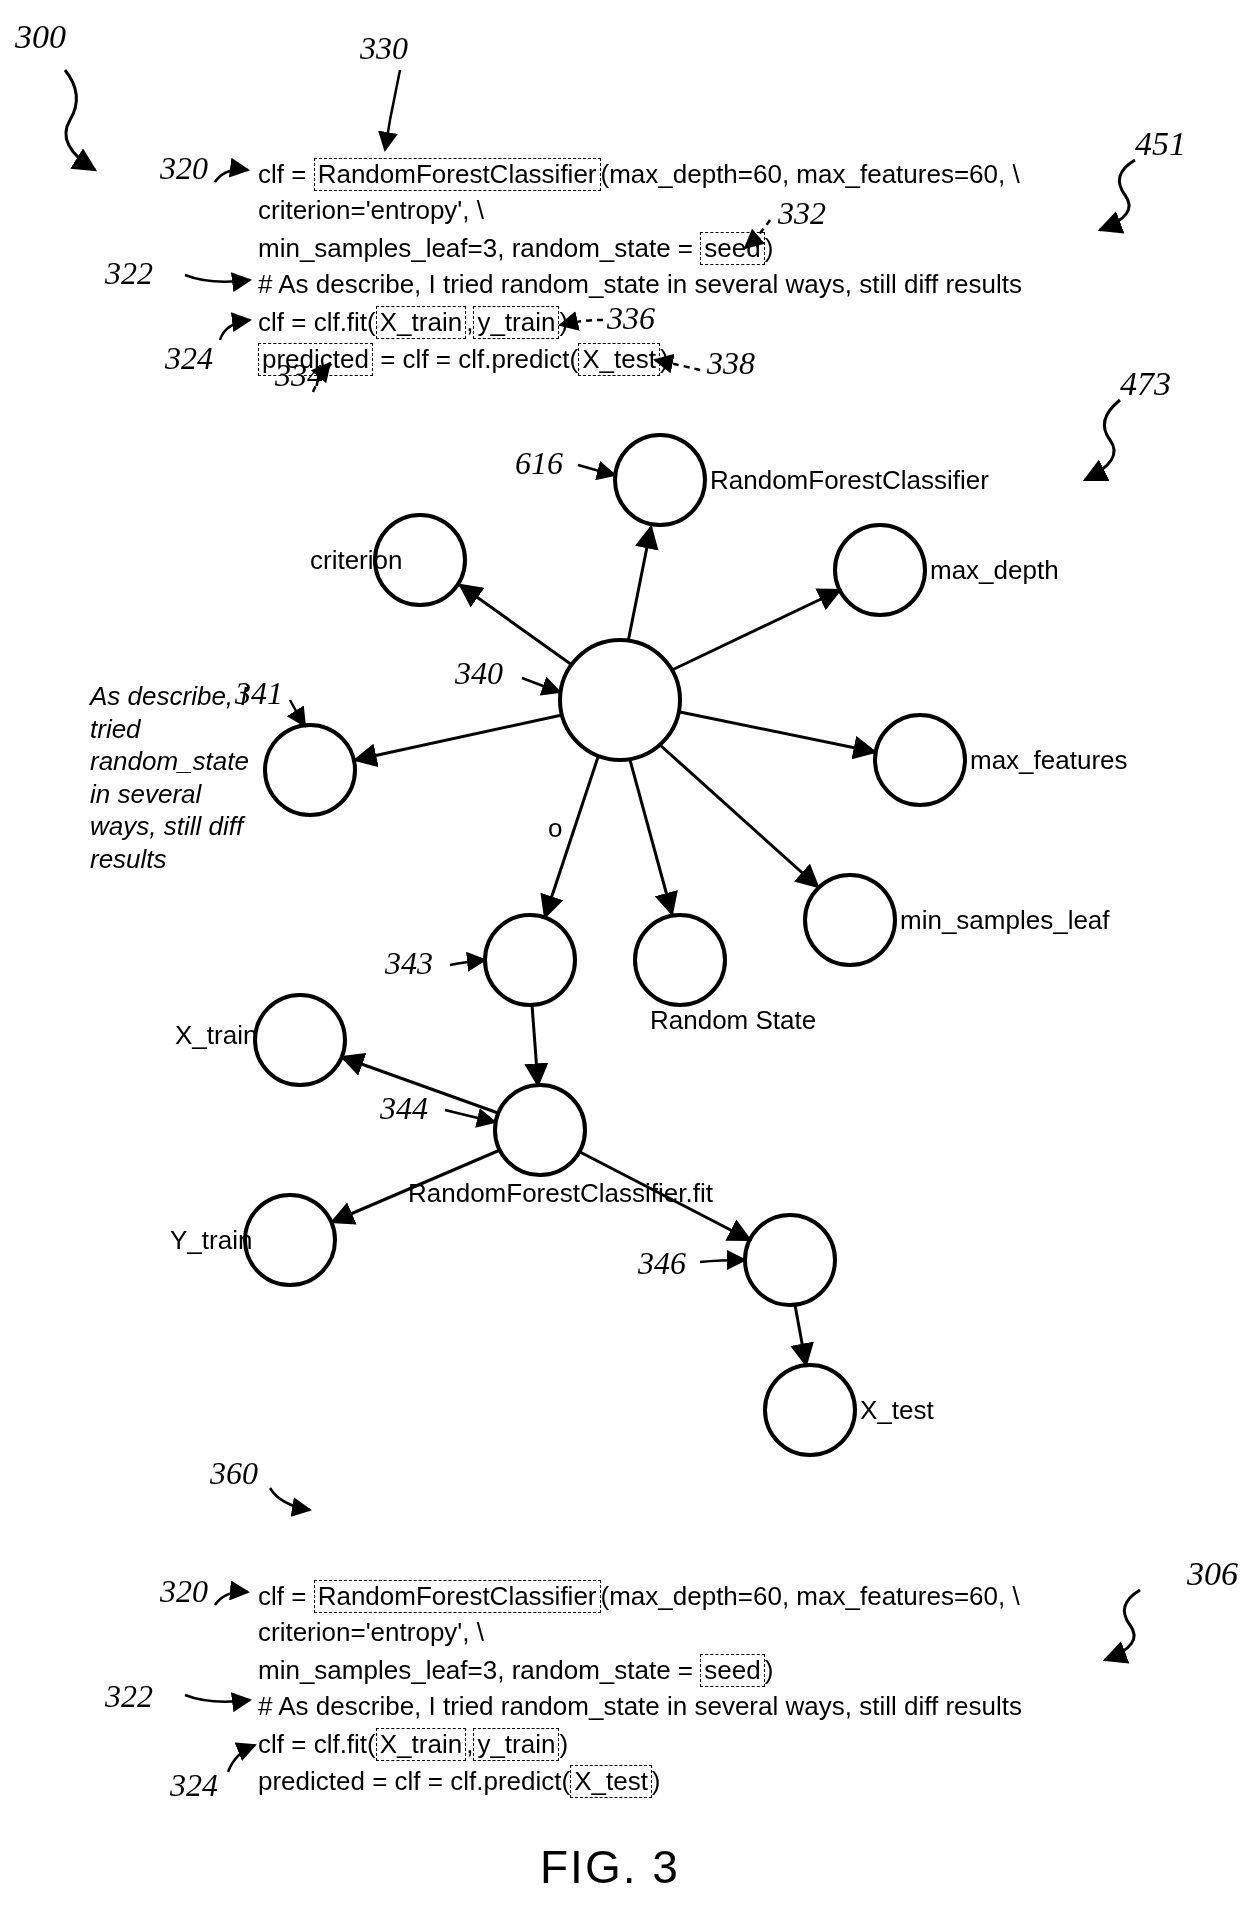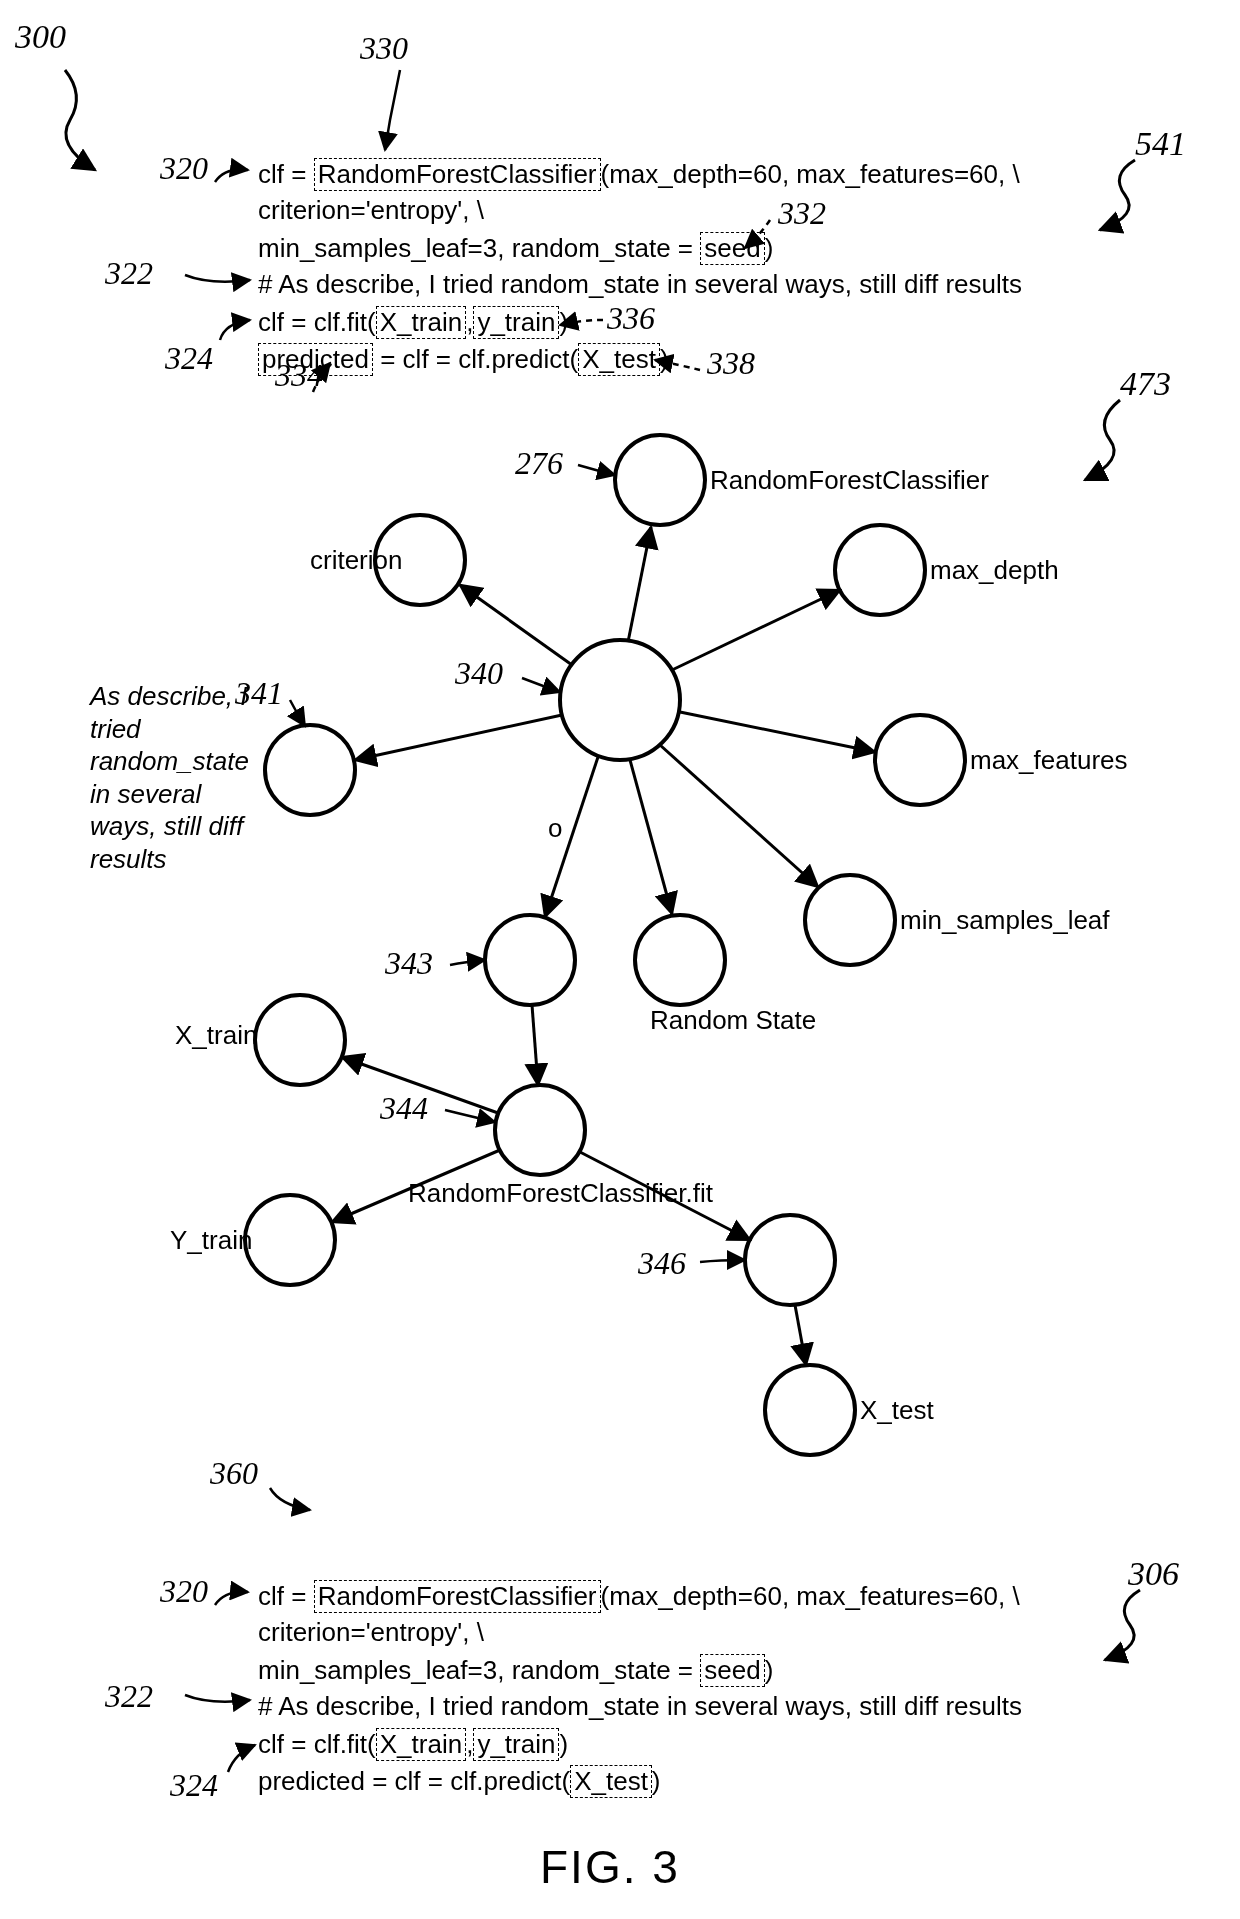--- a/index.html
+++ b/index.html
@@ -142,38 +142,38 @@
     <path d="M270 1488 Q280 1505 310 1510" stroke="#000" stroke-width="2.5" fill="none" marker-end="url(#ah)"></path>
 
     <path d="M215 1605 Q225 1590 248 1592" stroke="#000" stroke-width="2.5" fill="none" marker-end="url(#ah)"></path>
 
     <path d="M185 1695 Q210 1705 250 1700" stroke="#000" stroke-width="2.5" fill="none" marker-end="url(#ah)"></path>
 
     <path d="M228 1772 Q235 1753 255 1745" stroke="#000" stroke-width="2.5" fill="none" marker-end="url(#ah)"></path>
   </svg>
 
   <div class="ref" style="left:15px; top:18px;">300</div>
-  <div class="ref" style="left:1135px; top:125px;">541</div>
+  <div class="ref" style="left:1135px; top:125px;">451</div>
   <div class="ref" style="left:1120px; top:365px;">473</div>
-  <div class="ref" style="left:1128px; top:1555px;">306</div>
+  <div class="ref" style="left:1187px; top:1555px;">306</div>
 
   <div class="ref" style="left:360px; top:30px; font-size:32px;">330</div>
 
   <div class="ref" style="left:160px; top:150px; font-size:32px;">320</div>
   <div class="ref" style="left:105px; top:255px; font-size:32px;">322</div>
   <div class="ref" style="left:165px; top:340px; font-size:32px;">324</div>
 
   <div class="ref" style="left:778px; top:195px; font-size:32px;">332</div>
   <div class="ref" style="left:607px; top:300px; font-size:32px;">336</div>
   <div class="ref" style="left:707px; top:345px; font-size:32px;">338</div>
   <div class="ref" style="left:275px; top:357px; font-size:32px;">334</div>
 
   <div class="ref" style="left:455px; top:655px; font-size:32px;">340</div>
   <div class="ref" style="left:235px; top:675px; font-size:32px;">341</div>
-  <div class="ref" style="left:515px; top:445px; font-size:32px;">276</div>
+  <div class="ref" style="left:515px; top:445px; font-size:32px;">616</div>
   <div class="ref" style="left:385px; top:945px; font-size:32px;">343</div>
   <div class="ref" style="left:380px; top:1090px; font-size:32px;">344</div>
   <div class="ref" style="left:638px; top:1245px; font-size:32px;">346</div>
   <div class="ref" style="left:210px; top:1455px; font-size:32px;">360</div>
 
   <div class="ref" style="left:160px; top:1573px; font-size:32px;">320</div>
   <div class="ref" style="left:105px; top:1678px; font-size:32px;">322</div>
   <div class="ref" style="left:170px; top:1767px; font-size:32px;">324</div>
 
   <div class="body-text" style="left:258px; top:158px;">

